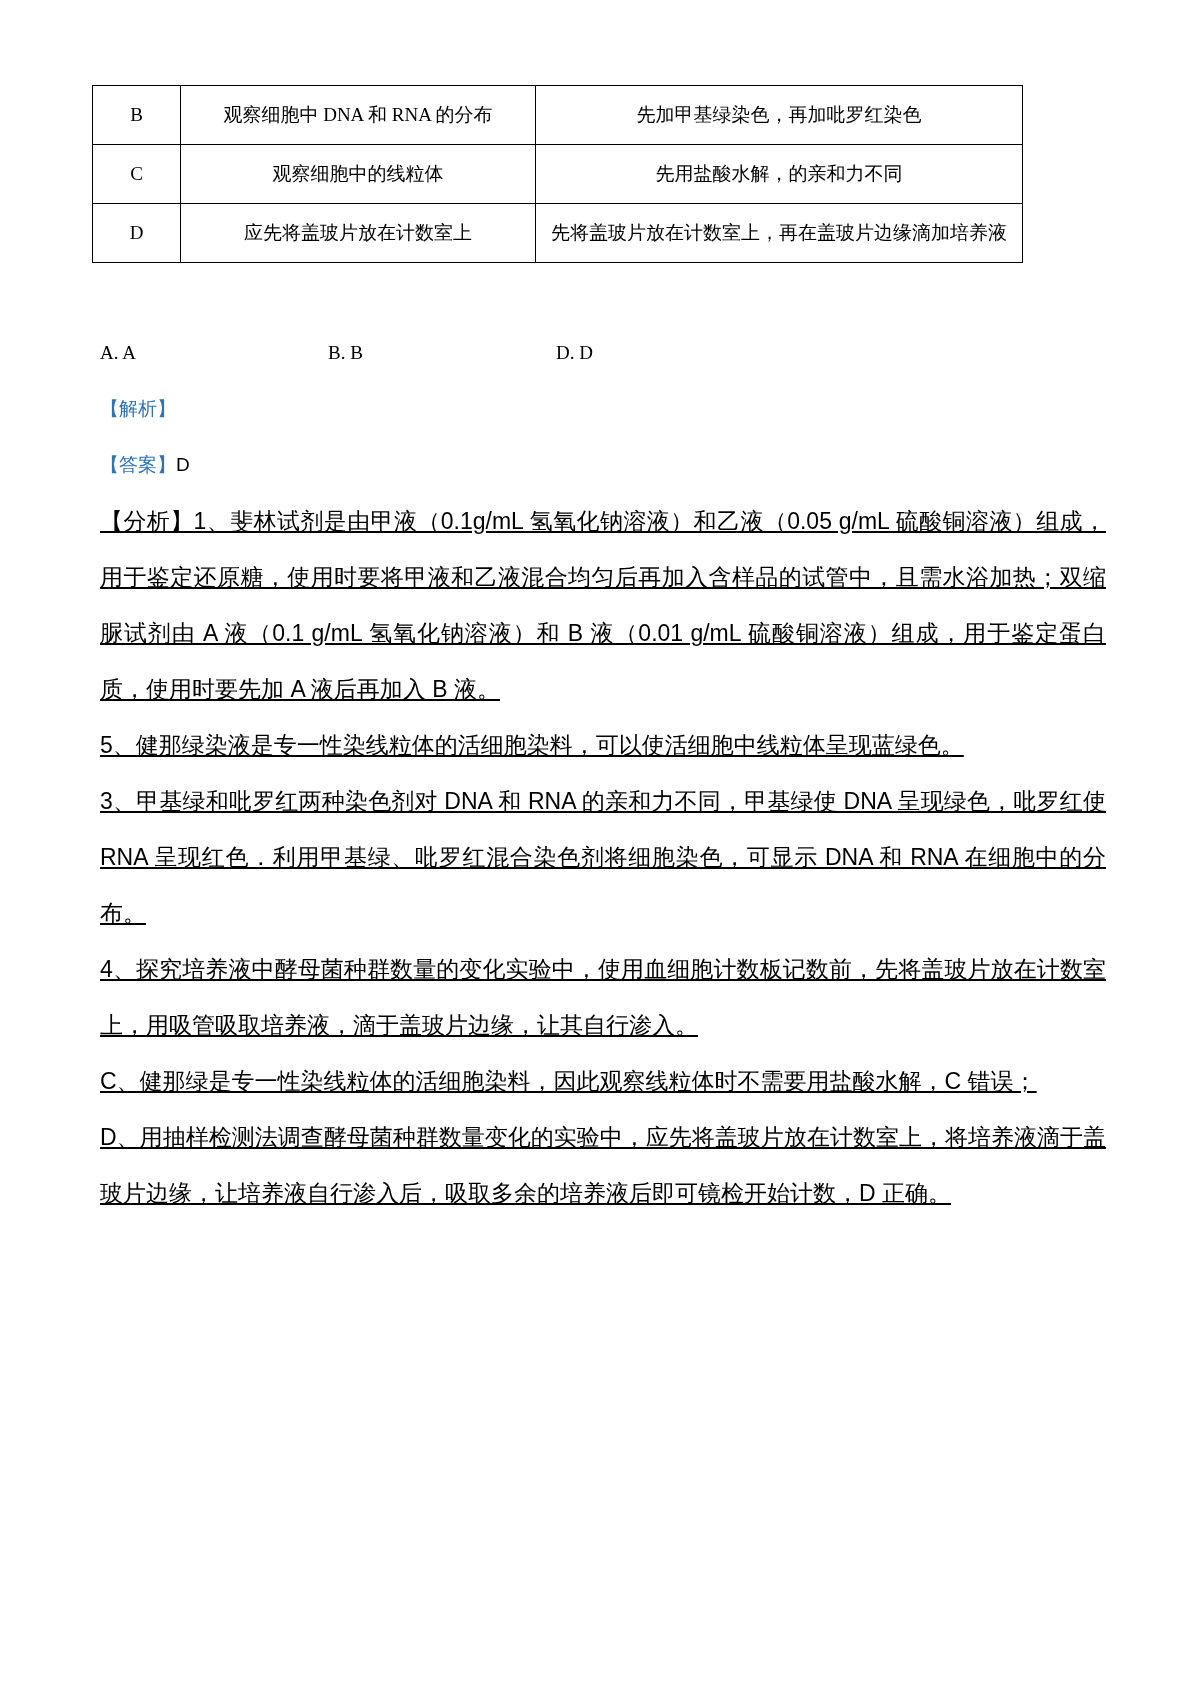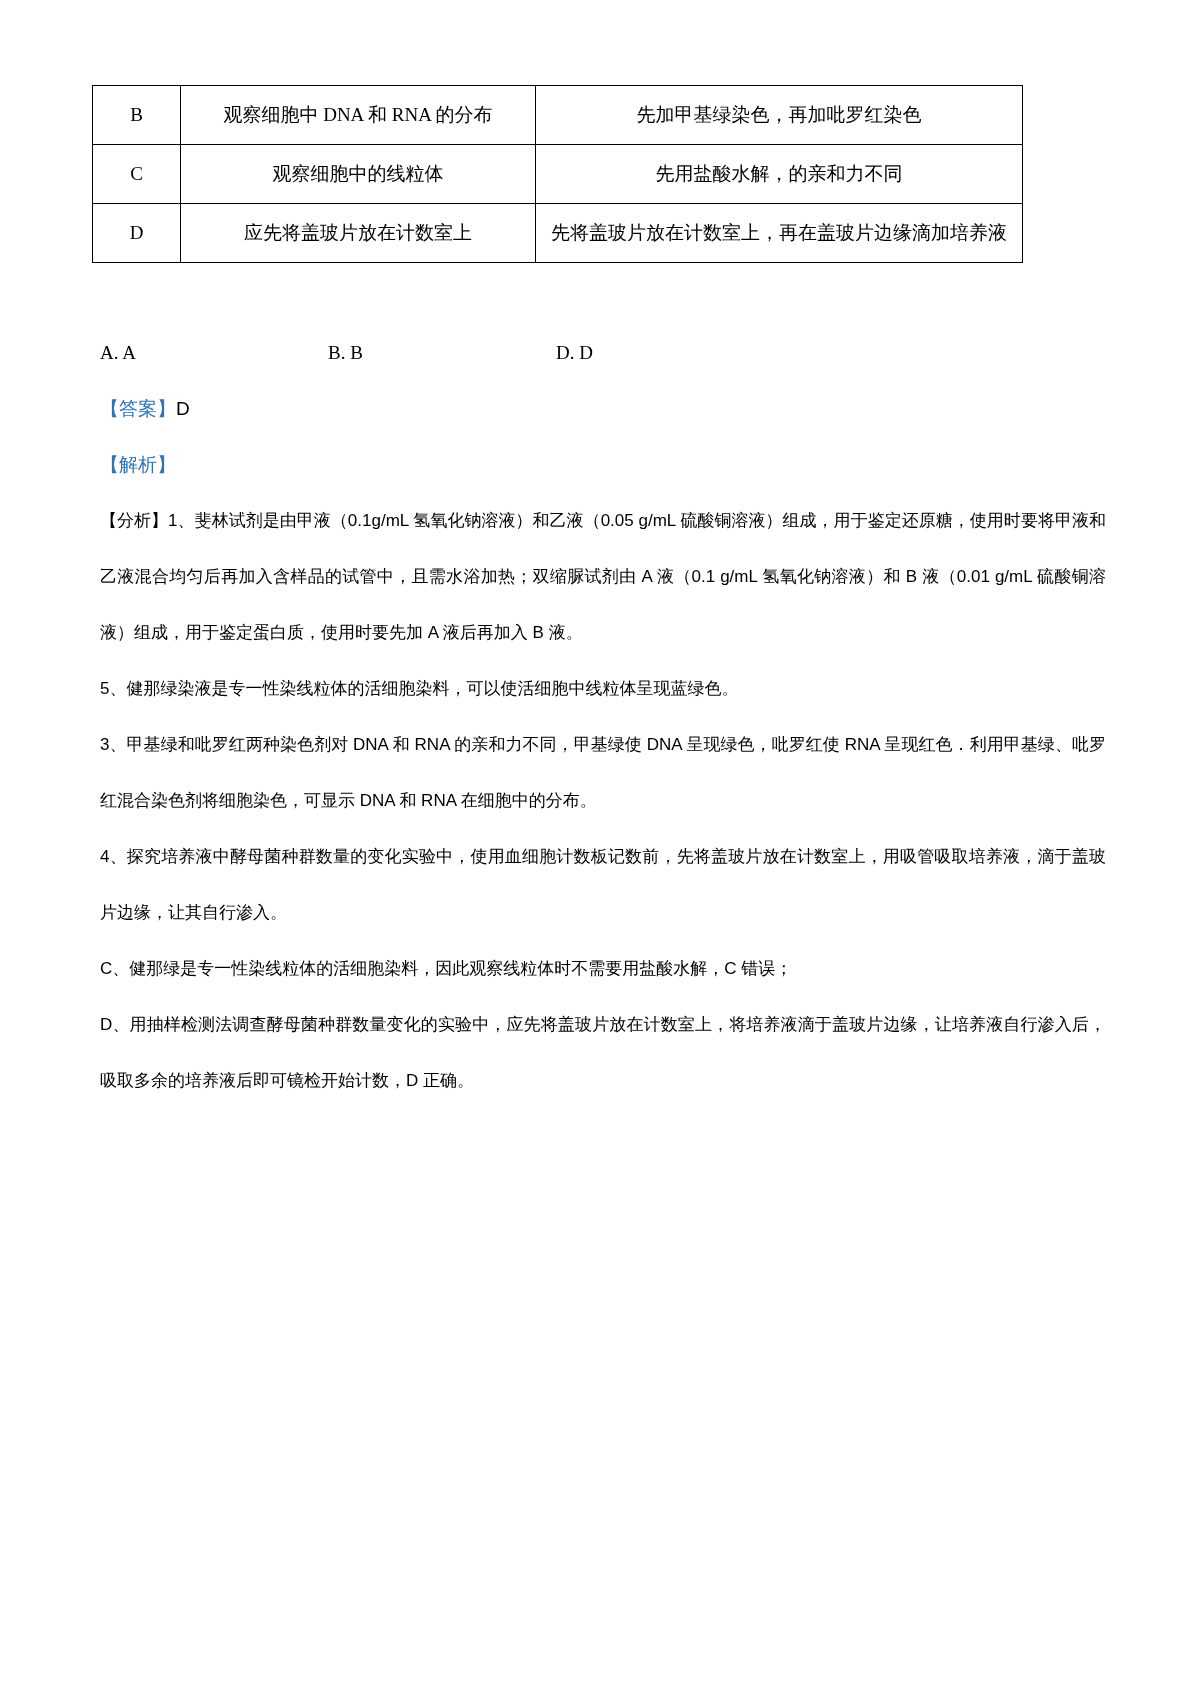--- a/index.html
+++ b/index.html
@@ -43,26 +43,27 @@
     align-items: flex-end;
   }
   .options .opt { width: 228px; }
   
   .line {
     font-size: 19px;
     line-height: 56px;
   }
   .blue { color: #2e74b6; }
   .para {
-    font-size: 17px;
+    font-size: 23px;
     line-height: 56px;
     text-align: justify;
     text-align-last: left;
     text-justify: inter-ideograph;
     word-break: break-word;
+    text-decoration: underline;
   }
 </style>
 </head>
 <body>
 
 <div class="page">
 
   <table class="qtable">
     <colgroup>
       <col style="width:88px">
@@ -88,25 +89,25 @@
   </tbody>
     </table>
 
   <div class="options">
     <span class="opt">A. A</span>
     <span class="opt">B. B</span>
     <span class="opt">D. D</span>
   </div>
 
   <div class="line">
-    <span class="blue">【答案】</span><span>D</span>
+    <span class="blue">【解析】</span>
   </div>
 
   <div class="line">
-    <span class="blue">【解析】</span>
+    <span class="blue">【答案】</span><span>D</span>
   </div>
 
   <p class="para">【分析】1、斐林试剂是由甲液（0.1g/mL 氢氧化钠溶液）和乙液（0.05 g/mL 硫酸铜溶液）组成，用于鉴定还原糖，使用时要将甲液和乙液混合均匀后再加入含样品的试管中，且需水浴加热；双缩脲试剂由 A 液（0.1 g/mL 氢氧化钠溶液）和 B 液（0.01 g/mL 硫酸铜溶液）组成，用于鉴定蛋白质，使用时要先加 A 液后再加入 B 液。</p>
   <p class="para">5、健那绿染液是专一性染线粒体的活细胞染料，可以使活细胞中线粒体呈现蓝绿色。</p>
   <p class="para">3、甲基绿和吡罗红两种染色剂对 DNA 和 RNA 的亲和力不同，甲基绿使 DNA 呈现绿色，吡罗红使 RNA 呈现红色．利用甲基绿、吡罗红混合染色剂将细胞染色，可显示 DNA 和 RNA 在细胞中的分布。</p>
   <p class="para">4、探究培养液中酵母菌种群数量的变化实验中，使用血细胞计数板记数前，先将盖玻片放在计数室上，用吸管吸取培养液，滴于盖玻片边缘，让其自行渗入。</p>
   <p class="para">C、健那绿是专一性染线粒体的活细胞染料，因此观察线粒体时不需要用盐酸水解，C 错误；</p>
   <p class="para">D、用抽样检测法调查酵母菌种群数量变化的实验中，应先将盖玻片放在计数室上，将培养液滴于盖玻片边缘，让培养液自行渗入后，吸取多余的培养液后即可镜检开始计数，D 正确。</p>
 
 </div>

